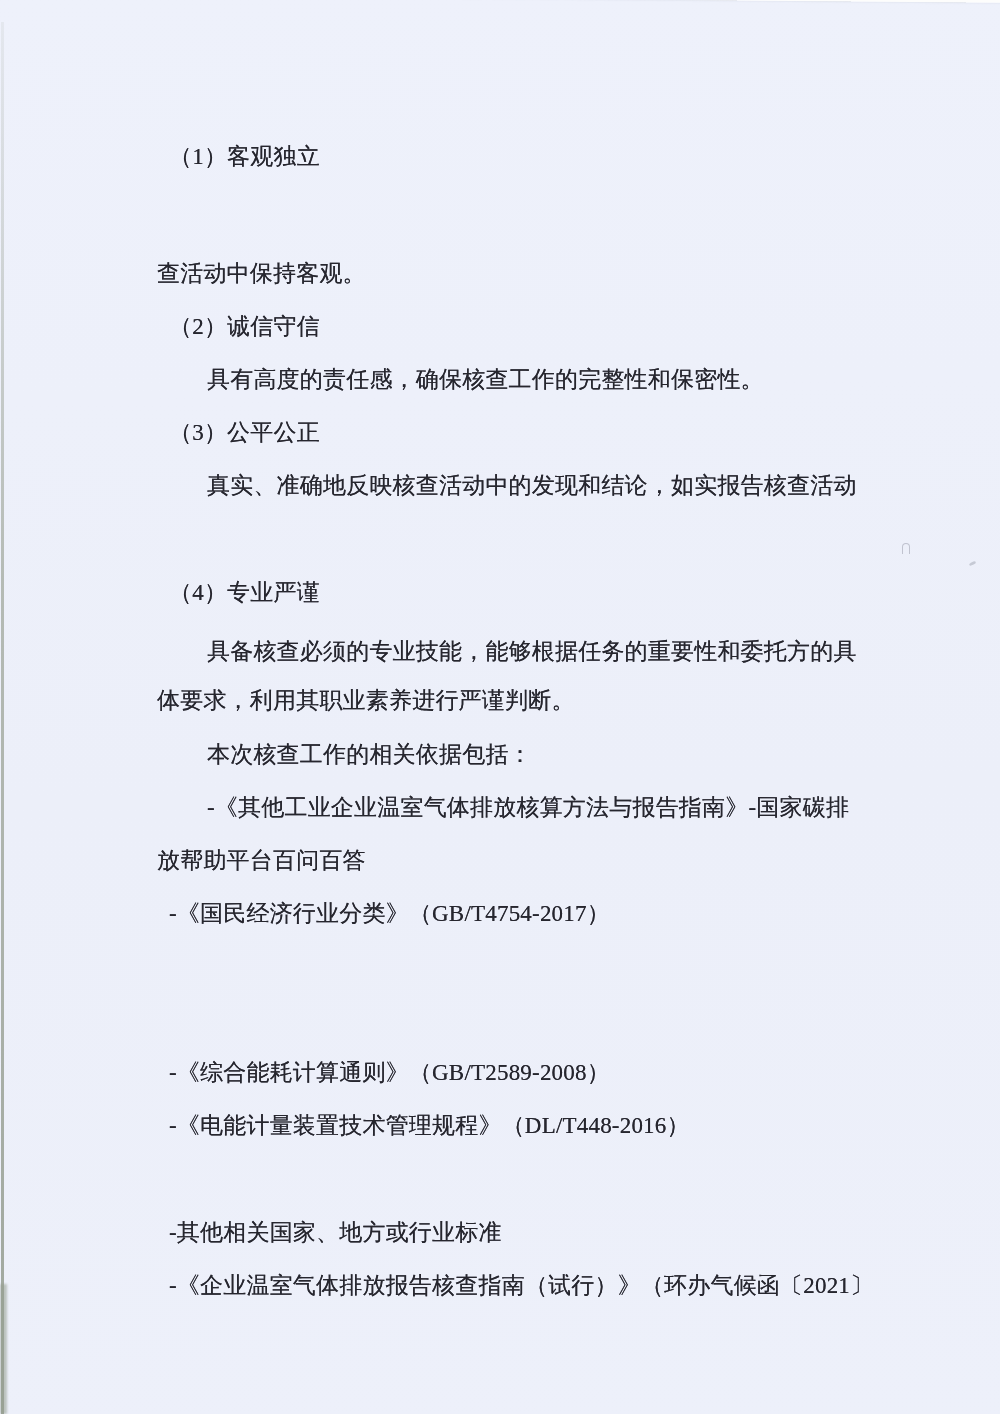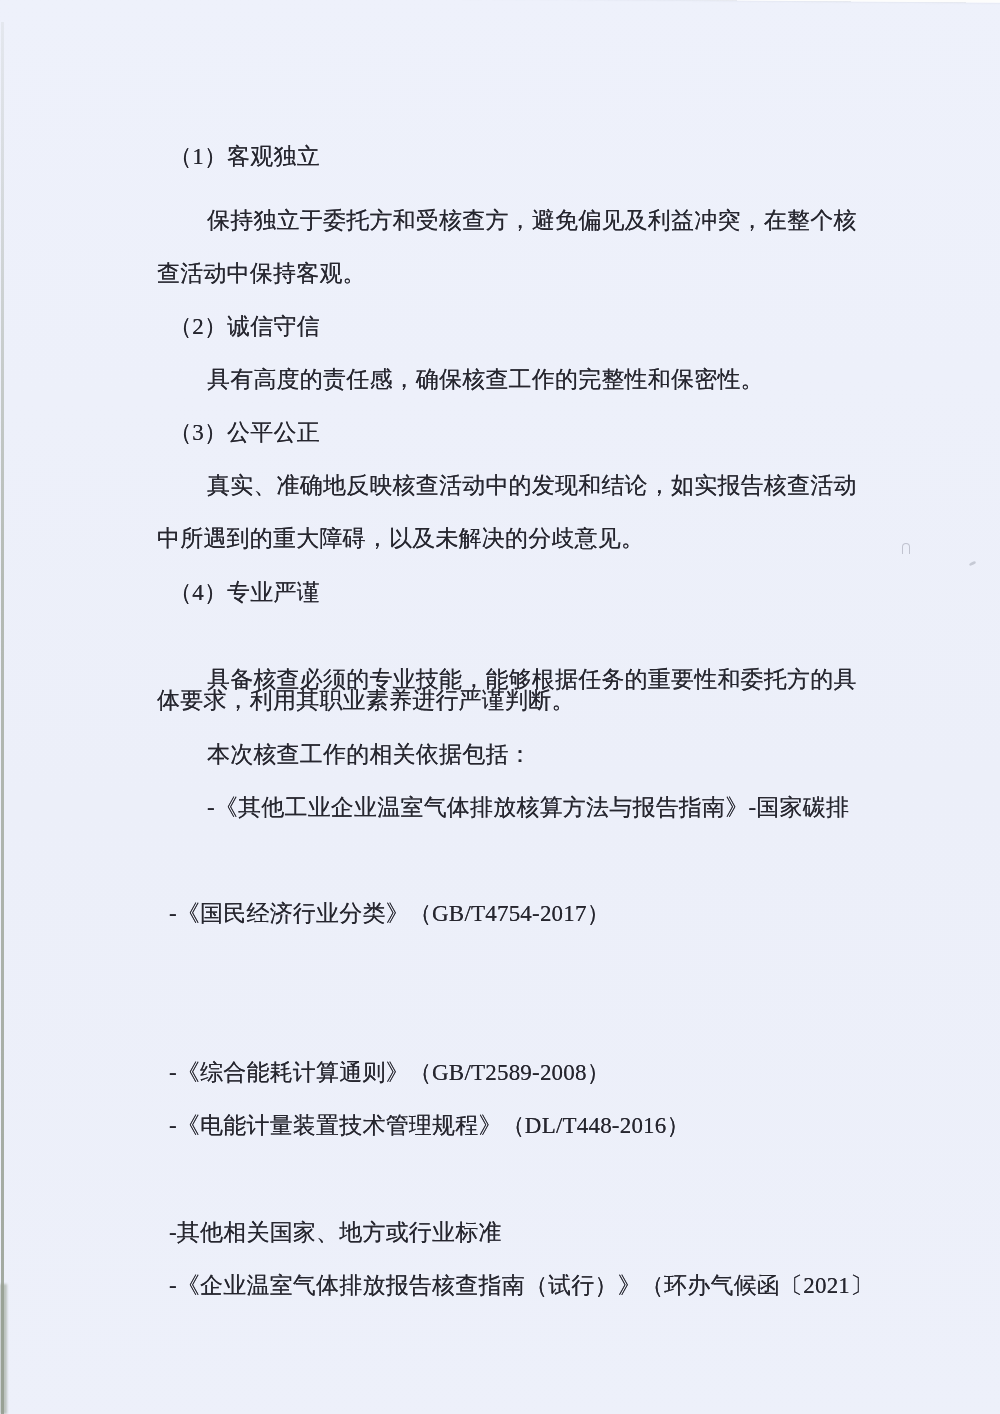--- a/index.html
+++ b/index.html
@@ -90,32 +90,31 @@
 </style>
 </head>
 <body>
 
 <div class="page"></div>
 <div class="scanner-edge-left"></div>
 <div class="scanner-edge-corner"></div>
 
 <div class="text-layer">
   <div class="line indent-head" style="top:141px">（1）客观独立</div>
-  <div class="line indent-para" style="top:205px">保持独立于委托方和受核查方，避免偏见及利益冲突，在整个核</div>
   <div class="line indent-cont" style="top:258px">查活动中保持客观。</div>
   <div class="line indent-head" style="top:311px">（2）诚信守信</div>
   <div class="line indent-para" style="top:364px">具有高度的责任感，确保核查工作的完整性和保密性。</div>
   <div class="line indent-head" style="top:417px">（3）公平公正</div>
   <div class="line indent-para" style="top:470px">真实、准确地反映核查活动中的发现和结论，如实报告核查活动</div>
-  <div class="line indent-cont" style="top:523px">中所遇到的重大障碍，以及未解决的分歧意见。</div>
   <div class="line indent-head" style="top:577px">（4）专业严谨</div>
-  <div class="line indent-para" style="top:664px">具备核查必须的专业技能，能够根据任务的重要性和委托方的具</div>
+  <div class="line indent-para" style="top:636px">具备核查必须的专业技能，能够根据任务的重要性和委托方的具</div>
   <div class="line indent-para" style="top:739px">本次核查工作的相关依据包括：</div>
   <div class="line indent-cont" style="top:685px">体要求，利用其职业素养进行严谨判断。</div>
   <div class="line indent-para" style="top:792px">-《其他工业企业温室气体排放核算方法与报告指南》-国家碳排</div>
+  <div class="line indent-cont" style="top:845px">放帮助平台百问百答</div>
   <div class="line indent-head" style="top:898px">-《国民经济行业分类》（GB/T4754-2017）</div>
   <div class="line indent-head" style="top:1057px">-《综合能耗计算通则》（GB/T2589-2008）</div>
   <div class="line indent-head" style="top:1110px">-《电能计量装置技术管理规程》（DL/T448-2016）</div>
   <div class="line indent-head" style="top:1217px">-其他相关国家、地方或行业标准</div>
   <div class="line indent-head" style="top:1270px">-《企业温室气体排放报告核查指南（试行）》（环办气候函〔2021〕</div>
 </div>
 
 <div class="speck-a"></div>
 <div class="speck-b"></div>
 

